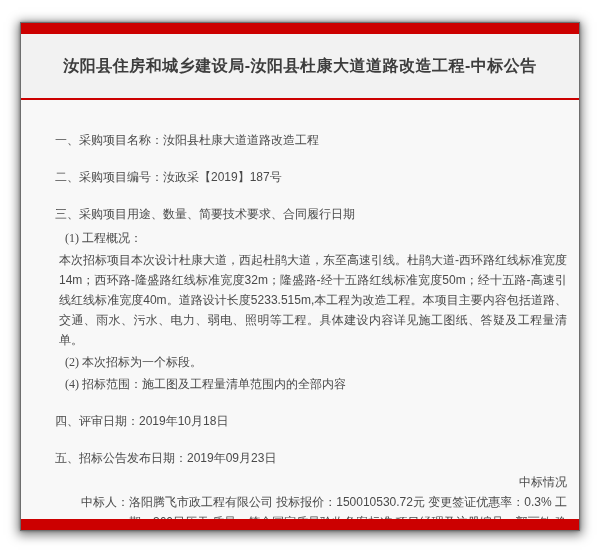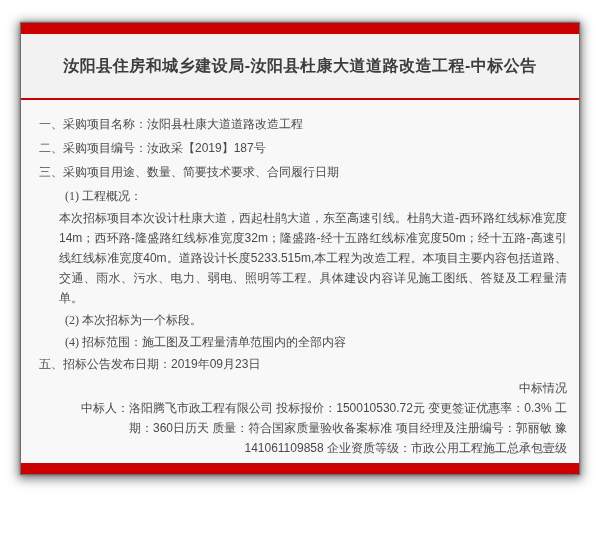--- a/index.html
+++ b/index.html
@@ -13,21 +13,21 @@
   html, body {
     margin: 0; padding: 0;
     width: 600px; height: 558px;
     background: #ffffff;
     font-family: "Liberation Sans", "DejaVu Sans", sans-serif;
     overflow: hidden;
   }
   .frame {
     position: absolute;
     left: 20px; top: 22px;
-    width: 560px; height: 453px;
+    width: 560px; height: 509px;
     background: var(--body-bg);
     border: 1px solid #6e6e6e;
     box-shadow: 0 2px 10px 2px rgba(0,0,0,0.50), 0 0 3px rgba(0,0,0,0.35);
     display: flex;
     flex-direction: column;
   }
   .topbar, .bottombar {
     flex: 0 0 11px;
     background: var(--accent-red);
   }
@@ -47,21 +47,21 @@
     letter-spacing: 0.5px;
     white-space: nowrap;
   }
   .content {
     flex: 1 1 auto;
     padding: 14px 12px 0 18px;
     font-size: 12px;
     color: var(--text-color);
     overflow: hidden;
   }
-  .ln { margin: 0; }
+  .ln { margin: 16px; }
   .item { line-height: 21px; margin-bottom: 3px; }
   .sub  { line-height: 21px; margin: 0 0 1px 26px; font-family: Liberation Serif, serif; }
   .para { line-height: 20px; margin: 0 0 2px 20px; text-align: justify; }
   .win  { line-height: 20px; margin: 0 0 0 20px; text-align: right; }
 </style>
 </head>
 <body>
 
 <div class="frame">
   <div class="topbar"></div>
@@ -69,18 +69,19 @@
     <h1 class="title">汝阳县住房和城乡建设局-汝阳县杜康大道道路改造工程-中标公告</h1>
   </div>
   <div class="content">
     <p class="ln item">一、采购项目名称：汝阳县杜康大道道路改造工程</p>
     <p class="ln item">二、采购项目编号：汝政采【2019】187号</p>
     <p class="ln item">三、采购项目用途、数量、简要技术要求、合同履行日期</p>
     <p class="ln sub">(1) 工程概况：</p>
     <p class="ln para">本次招标项目本次设计杜康大道，西起杜鹃大道，东至高速引线。杜鹃大道-西环路红线标准宽度14m；西环路-隆盛路红线标准宽度32m；隆盛路-经十五路红线标准宽度50m；经十五路-高速引线红线标准宽度40m。道路设计长度5233.515m,本工程为改造工程。本项目主要内容包括道路、交通、雨水、污水、电力、弱电、照明等工程。具体建设内容详见施工图纸、答疑及工程量清单。</p>
     <p class="ln sub">(2) 本次招标为一个标段。</p>
     <p class="ln sub">(4) 招标范围：施工图及工程量清单范围内的全部内容</p>
+    <p class="ln item">四、评审日期：2019年10月18日</p>
     <p class="ln item">五、招标公告发布日期：2019年09月23日</p>
     <p class="ln win">中标情况</p>
     <p class="ln win">中标人：洛阳腾飞市政工程有限公司 投标报价：150010530.72元 变更签证优惠率：0.3% 工期：360日历天 质量：符合国家质量验收备案标准 项目经理及注册编号：郭丽敏 豫141061109858 企业资质等级：市政公用工程施工总承包壹级</p>
   </div>
   <div class="bottombar"></div>
 </div>
 
 </body></html>

